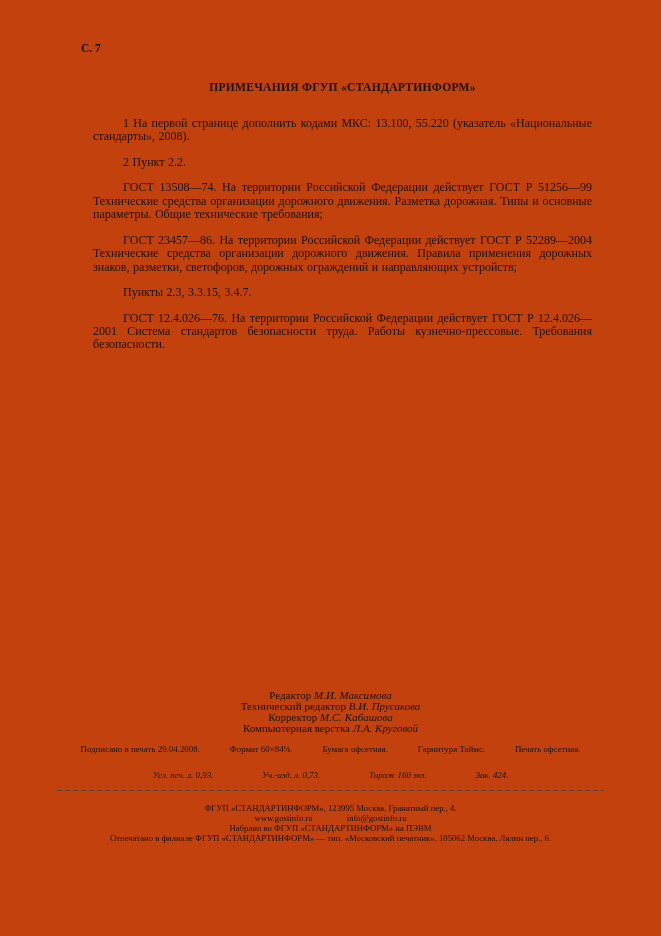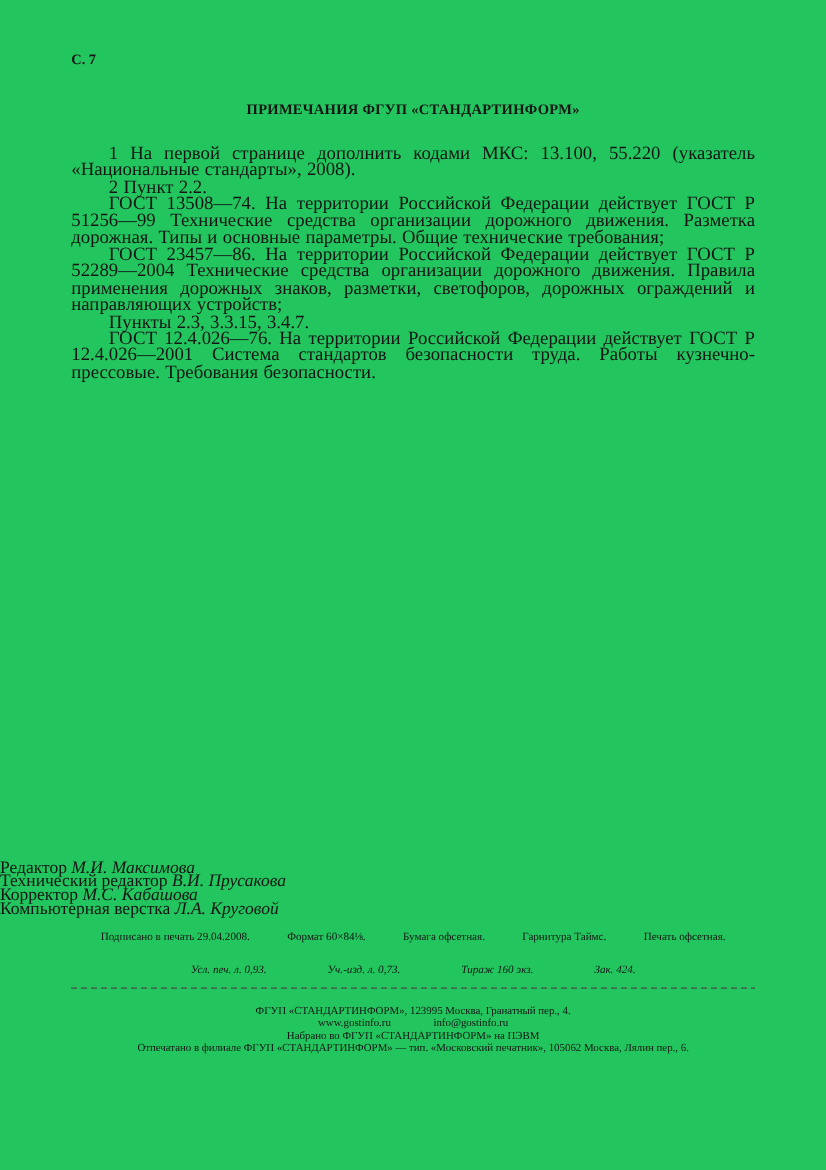--- a/index.html
+++ b/index.html
@@ -1,48 +1,49 @@
 <!DOCTYPE html>
 <html><head>
 <meta charset="utf-8">
 <style>
   html, body { margin: 0; padding: 0; background: #ffffff; }
   .page {
     position: relative;
     width: 661px;
     height: 936px;
-    background: #22c55e;
+    background: #c2410c;
     font-family: "Liberation Serif", "DejaVu Serif", serif;
     color: #151515;
     overflow: hidden;
     box-sizing: border-box;
+    padding-left: 24px;
   }
   .content { padding: 42px 57px 0 57px; }
   .page-number {
     font-size: 11.5px;
     font-weight: bold;
   }
   .title {
     margin: 27px 0 0 0;
     text-align: center;
     font-size: 11.6px;
     font-weight: bold;
     letter-spacing: 0.25px;
   }
   .notes { margin-top: 23px; }
   .notes p {
-    margin: 0;
-    font-size: 15px;
+    margin: 12px;
+    font-size: 12px;
     line-height: 13.45px;
     text-align: justify;
     text-indent: 30px;
     word-spacing: 0.5px;
   }
   .bottom { position: absolute; top: 690px; left: 0; right: 0; }
-  .credits { text-align: left; font-size: 14px; line-height: 10.9px; }
+  .credits { text-align: center; font-size: 11px; line-height: 10.9px; }
   .credits .name { font-style: italic; }
   .imprint1 {
     width: 500px;
     margin: 10px auto 15px auto;
     display: flex;
     justify-content: space-between;
     font-size: 8.9px;
     line-height: 11px;
     white-space: nowrap;
   }

